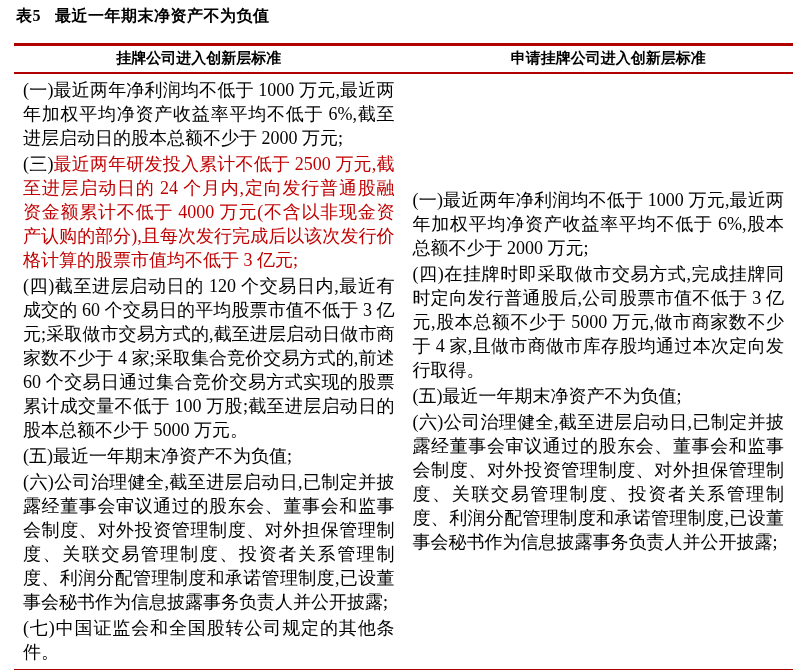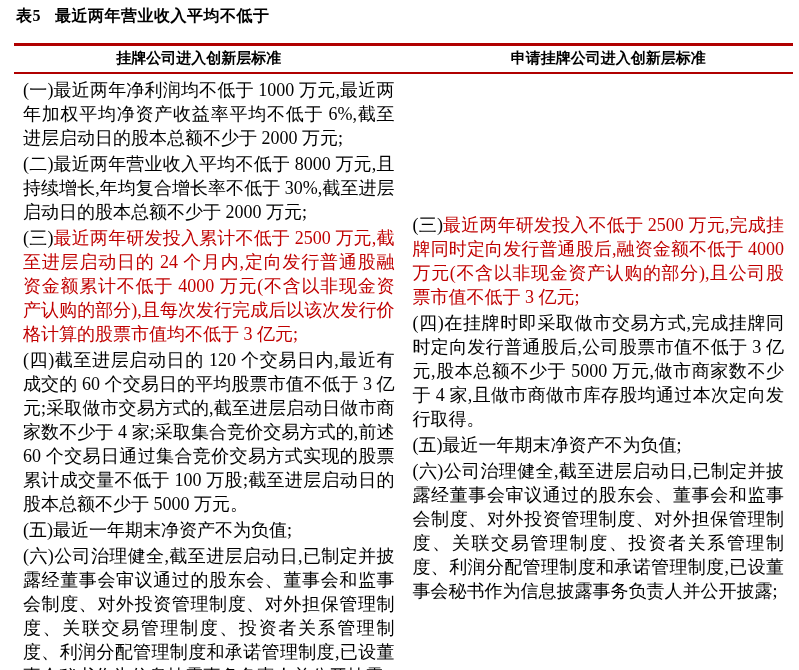--- a/index.html
+++ b/index.html
@@ -66,44 +66,43 @@
     margin-top: 32px;
   }
 </style>
 </head>
 <body>
 
 <div class="doc">
 
   <div class="title-row">
     <span class="label">表5</span>
-    <span>最近两年营业收入平均不低于</span>
+    <span>最近一年期末净资产不为负值</span>
   </div>
 
   <div class="criteria-table">
 
     <div class="thead">
       <div class="th">挂牌公司进入创新层标准</div>
       <div class="th">申请挂牌公司进入创新层标准</div>
     </div>
 
     <div class="tbody">
 
       <div class="cell">
         <p class="para"><span>(一)</span><span>最近两年净利润均不低于 1000 万元,最近两年加权平均净资产收益率平均不低于 6%,截至进层启动日的股本总额不少于 2000 万元;</span></p>
-        <p class="para"><span>(二)</span><span>最近两年营业收入平均不低于 8000 万元,且持续增长,年均复合增长率不低于 30%,截至进层启动日的股本总额不少于 2000 万元;</span></p>
         <p class="para"><span>(三)</span><span class="txt-red">最近两年研发投入累计不低于 2500 万元,截至进层启动日的 24 个月内,定向发行普通股融资金额累计不低于 4000 万元(不含以非现金资产认购的部分),且每次发行完成后以该次发行价格计算的股票市值均不低于 3 亿元;</span></p>
         <p class="para"><span>(四)</span><span>截至进层启动日的 120 个交易日内,最近有成交的 60 个交易日的平均股票市值不低于 3 亿元;采取做市交易方式的,截至进层启动日做市商家数不少于 4 家;采取集合竞价交易方式的,前述 60 个交易日通过集合竞价交易方式实现的股票累计成交量不低于 100 万股;截至进层启动日的股本总额不少于 5000 万元。</span></p>
         <p class="para"><span>(五)</span><span>最近一年期末净资产不为负值;</span></p>
         <p class="para"><span>(六)</span><span>公司治理健全,截至进层启动日,已制定并披露经董事会审议通过的股东会、董事会和监事会制度、对外投资管理制度、对外担保管理制度、关联交易管理制度、投资者关系管理制度、利润分配管理制度和承诺管理制度,已设董事会秘书作为信息披露事务负责人并公开披露;</span></p>
         <p class="para"><span>(七)</span><span>中国证监会和全国股转公司规定的其他条件。</span></p>
       </div>
 
       <div class="cell cell-centered">
-        <p class="para"><span>(三)</span><span class="txt-red">最近两年研发投入不低于 2500 万元,完成挂牌同时定向发行普通股后,融资金额不低于 4000 万元(不含以非现金资产认购的部分),且公司股票市值不低于 3 亿元;</span></p>
+        <p class="para"><span>(一)</span><span>最近两年净利润均不低于 1000 万元,最近两年加权平均净资产收益率平均不低于 6%,股本总额不少于 2000 万元;</span></p>
         <p class="para"><span>(四)</span><span>在挂牌时即采取做市交易方式,完成挂牌同时定向发行普通股后,公司股票市值不低于 3 亿元,股本总额不少于 5000 万元,做市商家数不少于 4 家,且做市商做市库存股均通过本次定向发行取得。</span></p>
         <p class="para"><span>(五)</span><span>最近一年期末净资产不为负值;</span></p>
         <p class="para"><span>(六)</span><span>公司治理健全,截至进层启动日,已制定并披露经董事会审议通过的股东会、董事会和监事会制度、对外投资管理制度、对外担保管理制度、关联交易管理制度、投资者关系管理制度、利润分配管理制度和承诺管理制度,已设董事会秘书作为信息披露事务负责人并公开披露;</span></p>
       </div>
 
     </div>
   </div>
 
   <div class="source-row">资料来源:中证鹏元整理</div>
 

